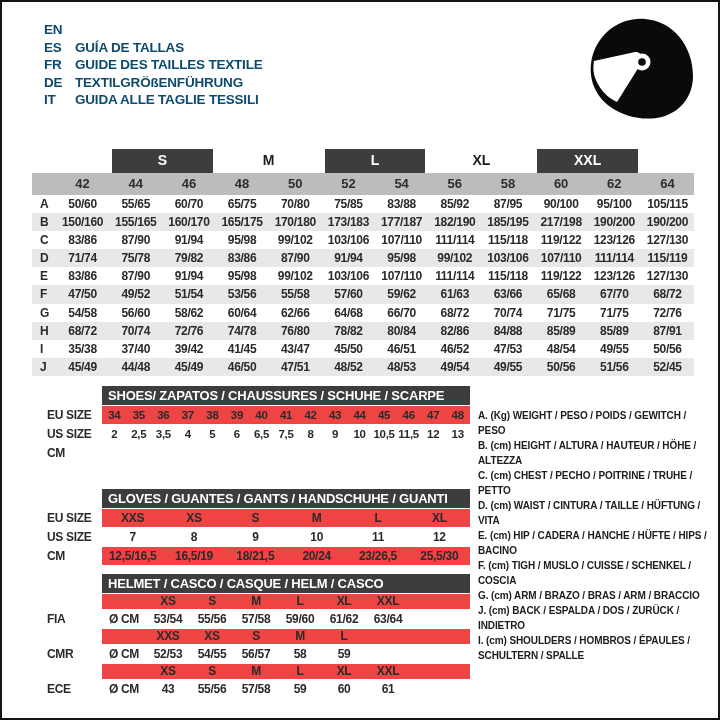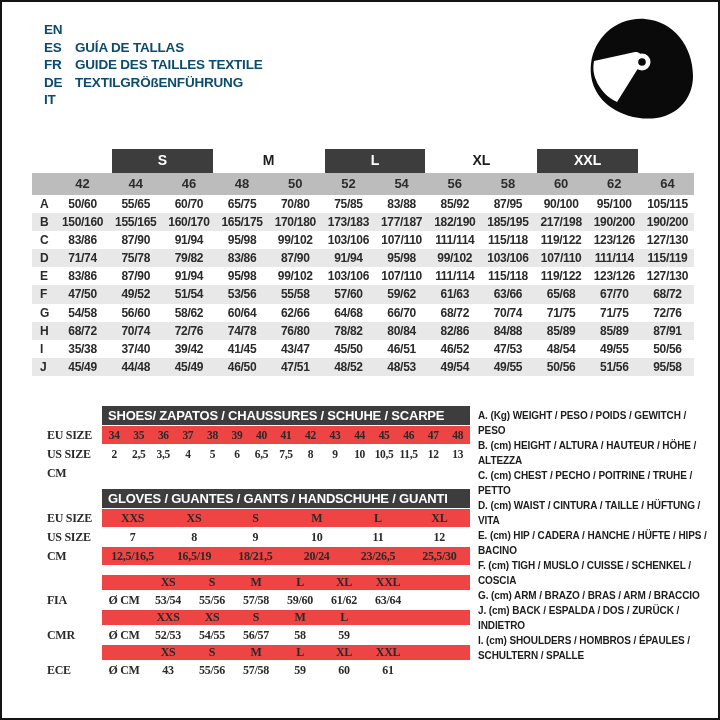--- a/index.html
+++ b/index.html
@@ -26,21 +26,21 @@
   .t-cell{flex:1;text-align:center;}
   .t-band .t-cell{font-size:13px;line-height:22px;color:#2d2d2d;}
   .t-data{height:18.1px;font-size:12px;line-height:18.1px;letter-spacing:-0.3px;color:#2a2a2a;}
   .t-data.striped{background:#e8e8e8;}
   .t-data .t-letter{font-size:12px;}
 
   
   .sec{position:absolute;left:30px;width:438px;}
   .sec-header{margin-left:70px;height:19px;background:#3d3d3d;color:#fff;font-size:13px;
               line-height:19px;padding-left:6px;letter-spacing:-0.2px;box-sizing:border-box;}
-  .sec-row{display:flex;height:18px;line-height:18px;font-size:12px;margin-top:1px;color:#2a2a2a;font-family:Liberation Serif, serif;}
+  .sec-row{display:flex;height:18px;line-height:18px;font-size:12px;margin-top:1px;color:#2a2a2a;}
   .sec-label{width:70px;padding-left:15px;box-sizing:border-box;letter-spacing:-0.3px;}
   .sec-vals{flex:1;display:flex;}
   .sec-row.gray .sec-vals{background:#ef4444;}
   .sec-val{flex:1;text-align:center;letter-spacing:-0.3px;}
   .shoes .sec-val{font-size:11.5px;}
   .helm-vals{flex:1;display:flex;}
   .h-cell{width:44px;text-align:center;letter-spacing:-0.3px;}
   .sec-row.short{height:15px;line-height:15px;}
 
   
@@ -63,20 +63,21 @@
       <div class="lang-row">
         <span class="lang-code">FR</span>
         <span class="lang-title">GUIDE DES TAILLES TEXTILE</span>
       </div>
       <div class="lang-row">
         <span class="lang-code">DE</span>
         <span class="lang-title">TEXTILGRÖßENFÜHRUNG</span>
       </div>
       <div class="lang-row">
         <span class="lang-code">IT</span>
+        <span class="lang-title">GUIDA ALLE TAGLIE TESSILI</span>
       </div>
     </div>
 
   <div class="helmet-wrap">
     <svg viewBox="0 0 120 112" width="122" height="112">
       <path d="M64 5 C35 3 13 24 10 50 C8 68 16 84 31 94 C44 103 66 108 84 102 C101 96 112 81 112 62 C112 32 92 7 64 5 Z" fill="#0a0a0a"></path>
       <path d="M13 47 L54 38 C59 37 63 43 61 48 L36 88 C27 84 19 76 15 66 C12 59 12 53 13 47 Z" fill="#ffffff"></path>
       <circle cx="61" cy="48" r="8.5" fill="#ffffff"></circle>
       <circle cx="61" cy="48" r="3.8" fill="#0a0a0a"></circle>
     </svg>
@@ -248,25 +249,25 @@
         <div class="t-cell">44/48</div>
         <div class="t-cell">45/49</div>
         <div class="t-cell">46/50</div>
         <div class="t-cell">47/51</div>
         <div class="t-cell">48/52</div>
         <div class="t-cell">48/53</div>
         <div class="t-cell">49/54</div>
         <div class="t-cell">49/55</div>
         <div class="t-cell">50/56</div>
         <div class="t-cell">51/56</div>
-        <div class="t-cell">95/58</div>
-      </div>
-    </div>
-
-  <div class="sec shoes" id="shoes-section" style="top:404px;">
+        <div class="t-cell">52/45</div>
+      </div>
+    </div>
+
+  <div class="sec shoes" id="shoes-section" style="top:384px;">
     <div class="sec-header">SHOES/ ZAPATOS / CHAUSSURES / SCHUHE / SCARPE</div>
   <div class="sec-row gray">
         <div class="sec-label">EU SIZE</div>
         <div class="sec-vals">
           <div class="sec-val">34</div>
           <div class="sec-val">35</div>
           <div class="sec-val">36</div>
           <div class="sec-val">37</div>
           <div class="sec-val">38</div>
           <div class="sec-val">39</div>
@@ -337,20 +338,21 @@
           <div class="sec-val">16,5/19</div>
           <div class="sec-val">18/21,5</div>
           <div class="sec-val">20/24</div>
           <div class="sec-val">23/26,5</div>
           <div class="sec-val">25,5/30</div>
         </div>
       </div>
     </div>
 
   <div class="sec helmets" id="helmet-section" style="top:572px;">
+    <div class="sec-header">HELMET / CASCO / CASQUE / HELM / CASCO</div>
   <div class="sec-row gray short">
         <div class="sec-label"></div>
         <div class="helm-vals sec-vals">
           <div class="h-cell"></div>
           <div class="h-cell">XS</div>
           <div class="h-cell">S</div>
           <div class="h-cell">M</div>
           <div class="h-cell">L</div>
           <div class="h-cell">XL</div>
           <div class="h-cell">XXL</div>

